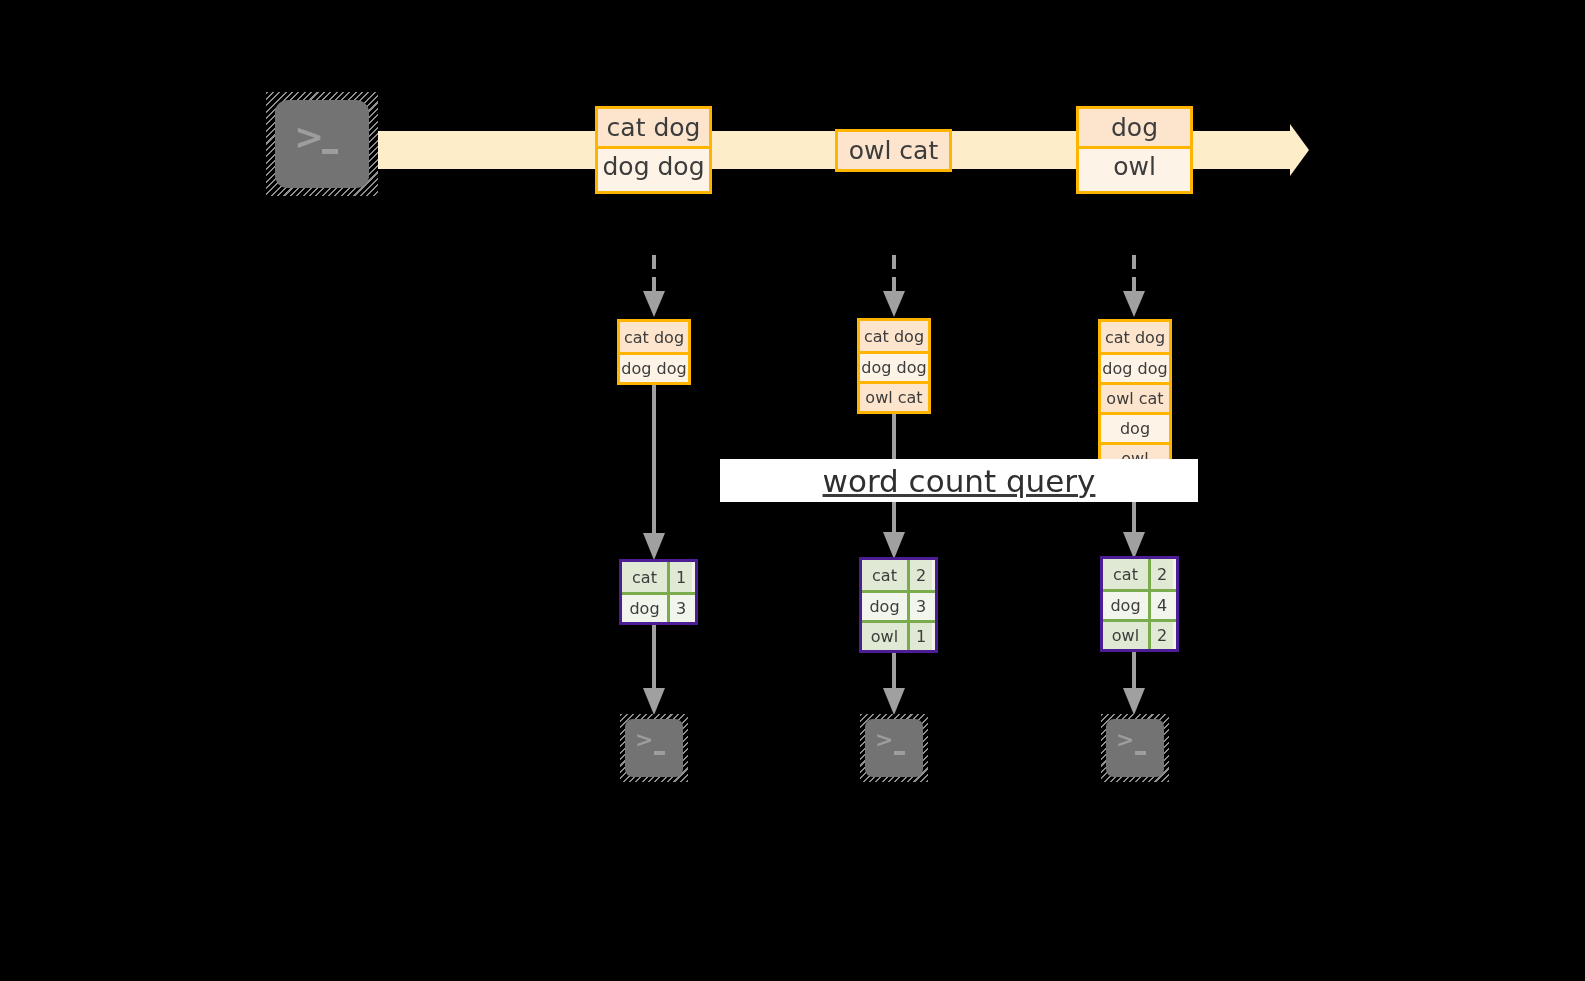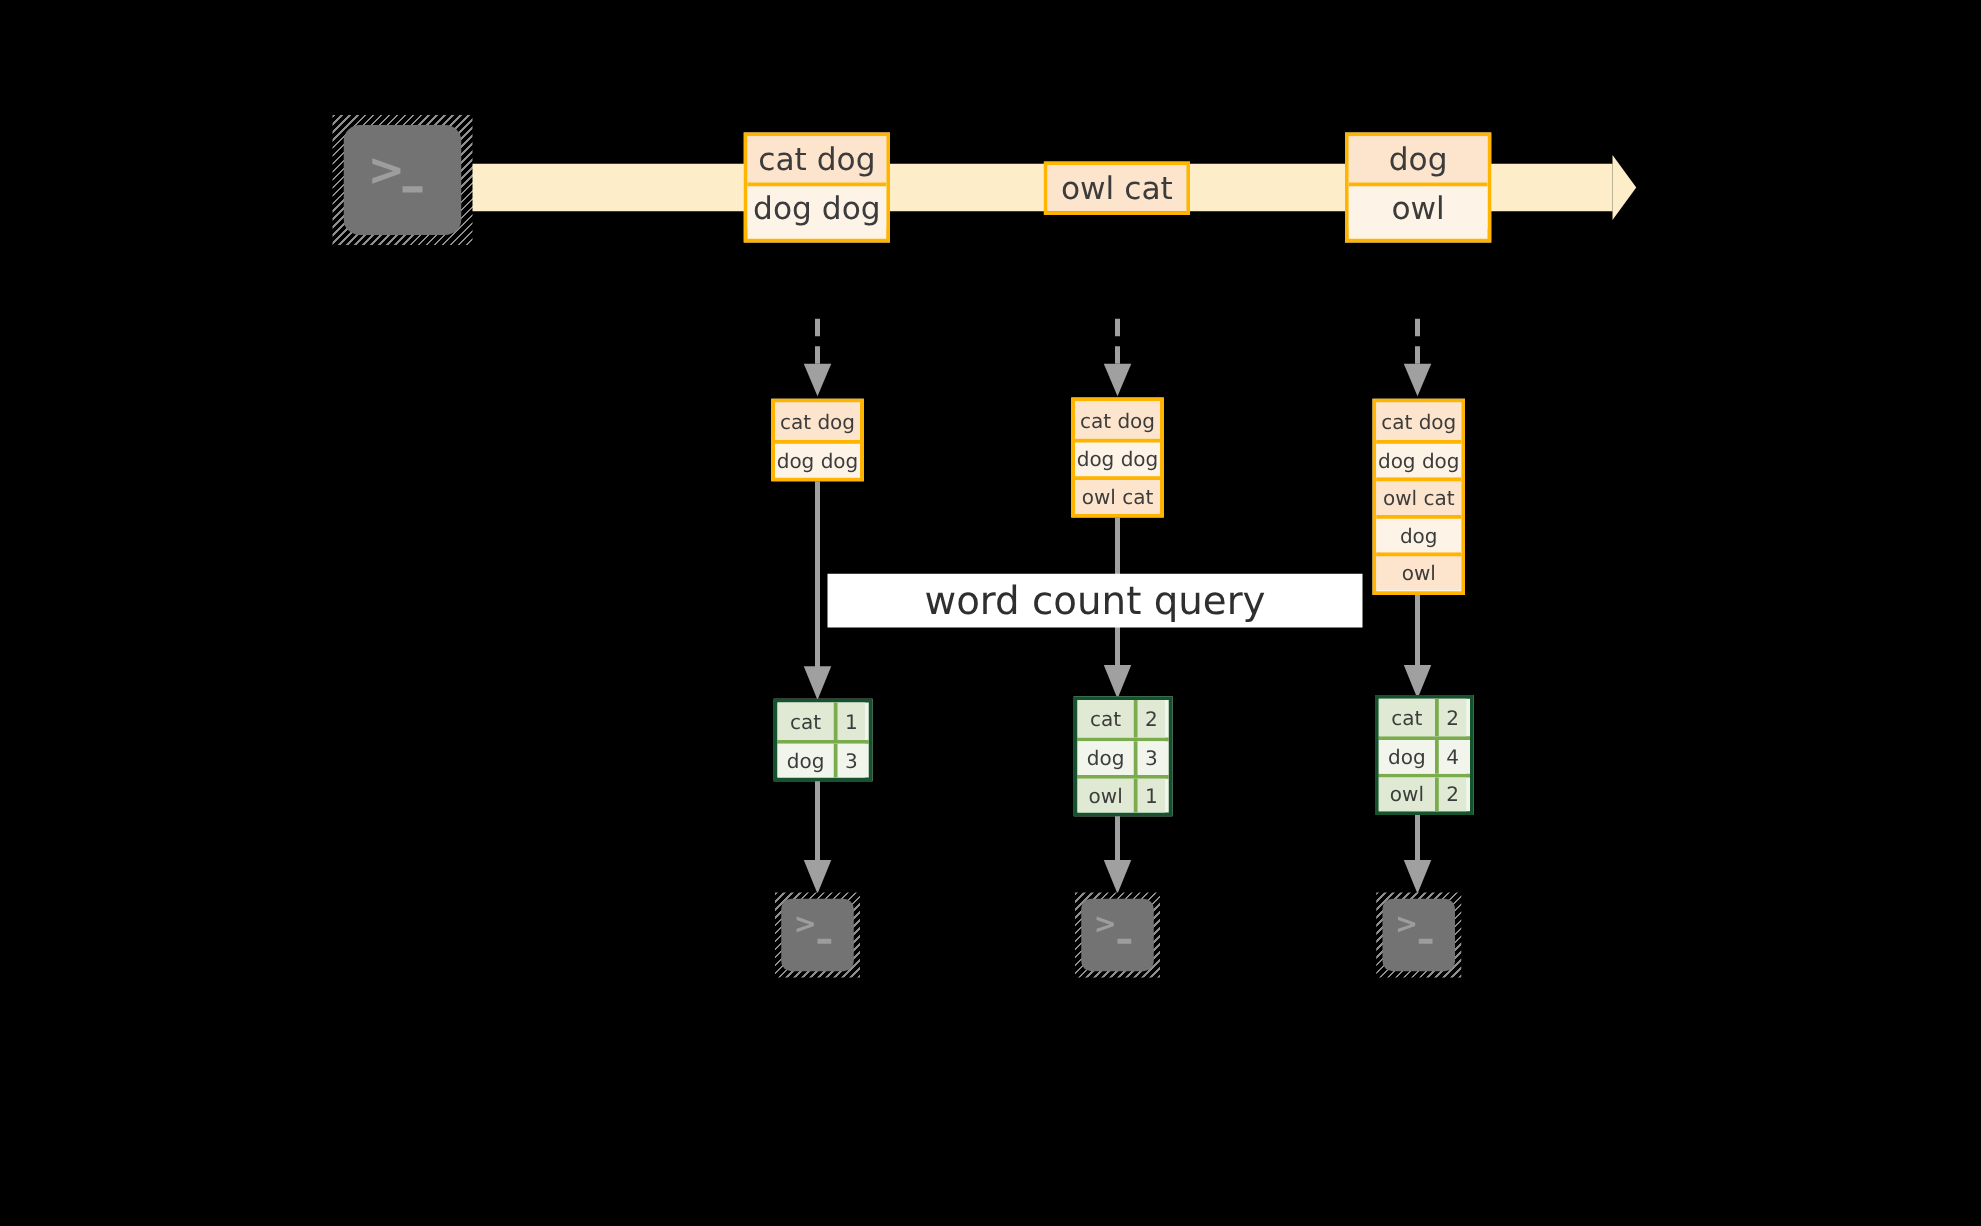--- a/index.html
+++ b/index.html
@@ -86,21 +86,21 @@
   .obox .row.light { background: #fdf3e7; }
   .obox .row + .row { border-top: 3px solid #ffb400; text-align: right; }
 
   .obox.big .row { height: 37px; font-size: 25px; }
   .obox.small .row { height: 30px; font-size: 16px; }
 
   
   .gtab {
     position: absolute;
     box-sizing: border-box;
-    border: 3px solid #14532d;
+    border: 3px solid #4c1d95;
     background: #f1f5ec;
   }
   .gtab .grow {
     display: flex;
     height: 30px;
     box-sizing: border-box;
   }
   .gtab .grow + .grow { border-top: 3px solid #7aab4c; }
   .gtab .gword, .gtab .gcnt {
     box-sizing: border-box;
@@ -199,21 +199,21 @@
   </svg>
   <svg class="arrow-svg" style="left:878px; top:414px; width:32px; height:148px;" viewBox="0 0 32 148">
     <line x1="16" y1="0" x2="16" y2="122" stroke="#a0a0a0" stroke-width="4"></line>
     <polygon points="16,145 5,118 27,118" fill="#a0a0a0"></polygon>
   </svg>
   <svg class="arrow-svg" style="left:1118px; top:476px; width:32px; height:86px;" viewBox="0 0 32 86">
     <line x1="16" y1="0" x2="16" y2="60" stroke="#a0a0a0" stroke-width="4"></line>
     <polygon points="16,83 5,56 27,56" fill="#a0a0a0"></polygon>
   </svg>
 
-  <div id="query-band" style="left:662px; top:459px; width:428px; height:43px;">
+  <div id="query-band" style="left:720px; top:459px; width:478px; height:43px;text-decoration:underline;">
     <span id="query-label">word count query</span>
   </div>
 
   <div class="gtab" style="left:619px; top:559px; width:79px; height:66px;">
     <div class="grow dark">
       <div class="gword">cat</div>
       <div class="gcnt">1</div>
     </div>
     <div class="grow light">
       <div class="gword">dog</div>

